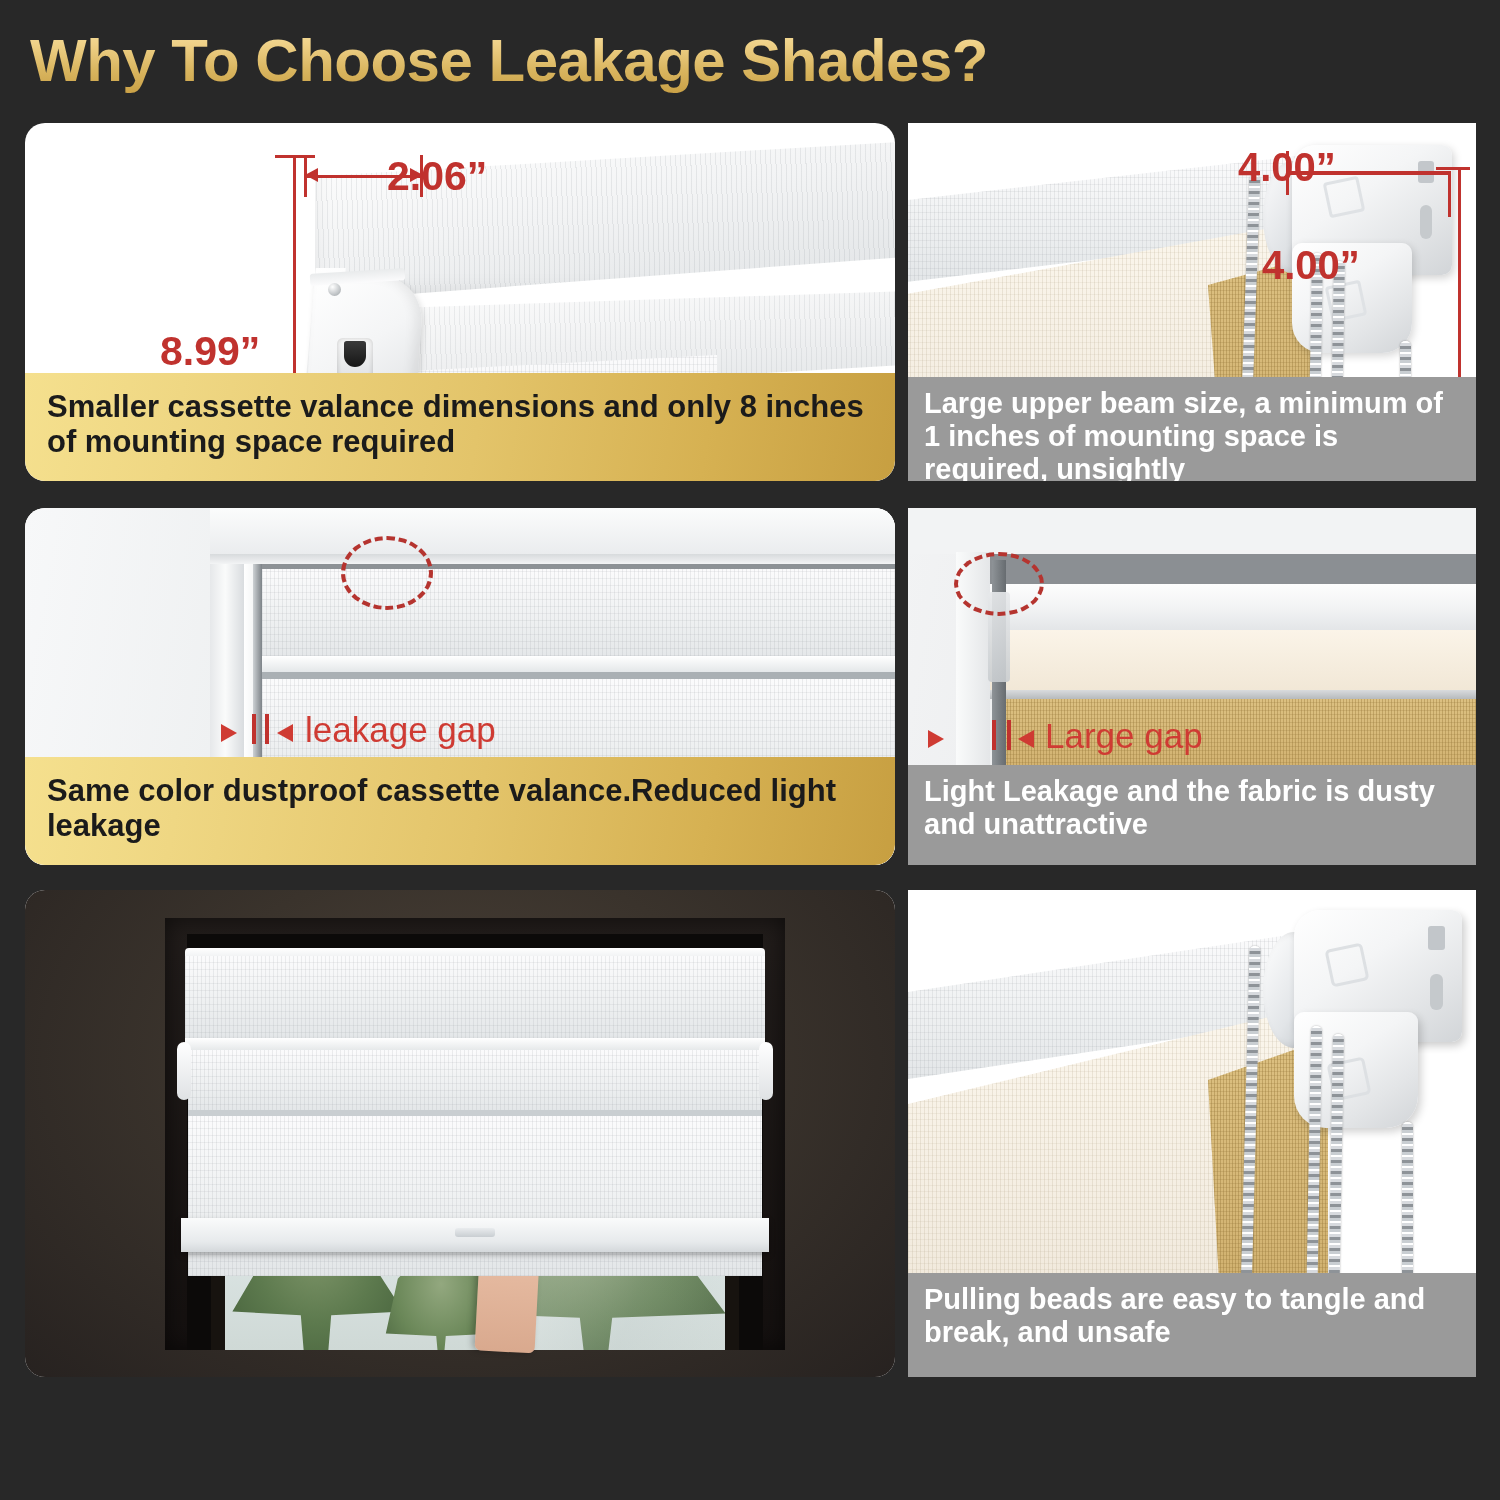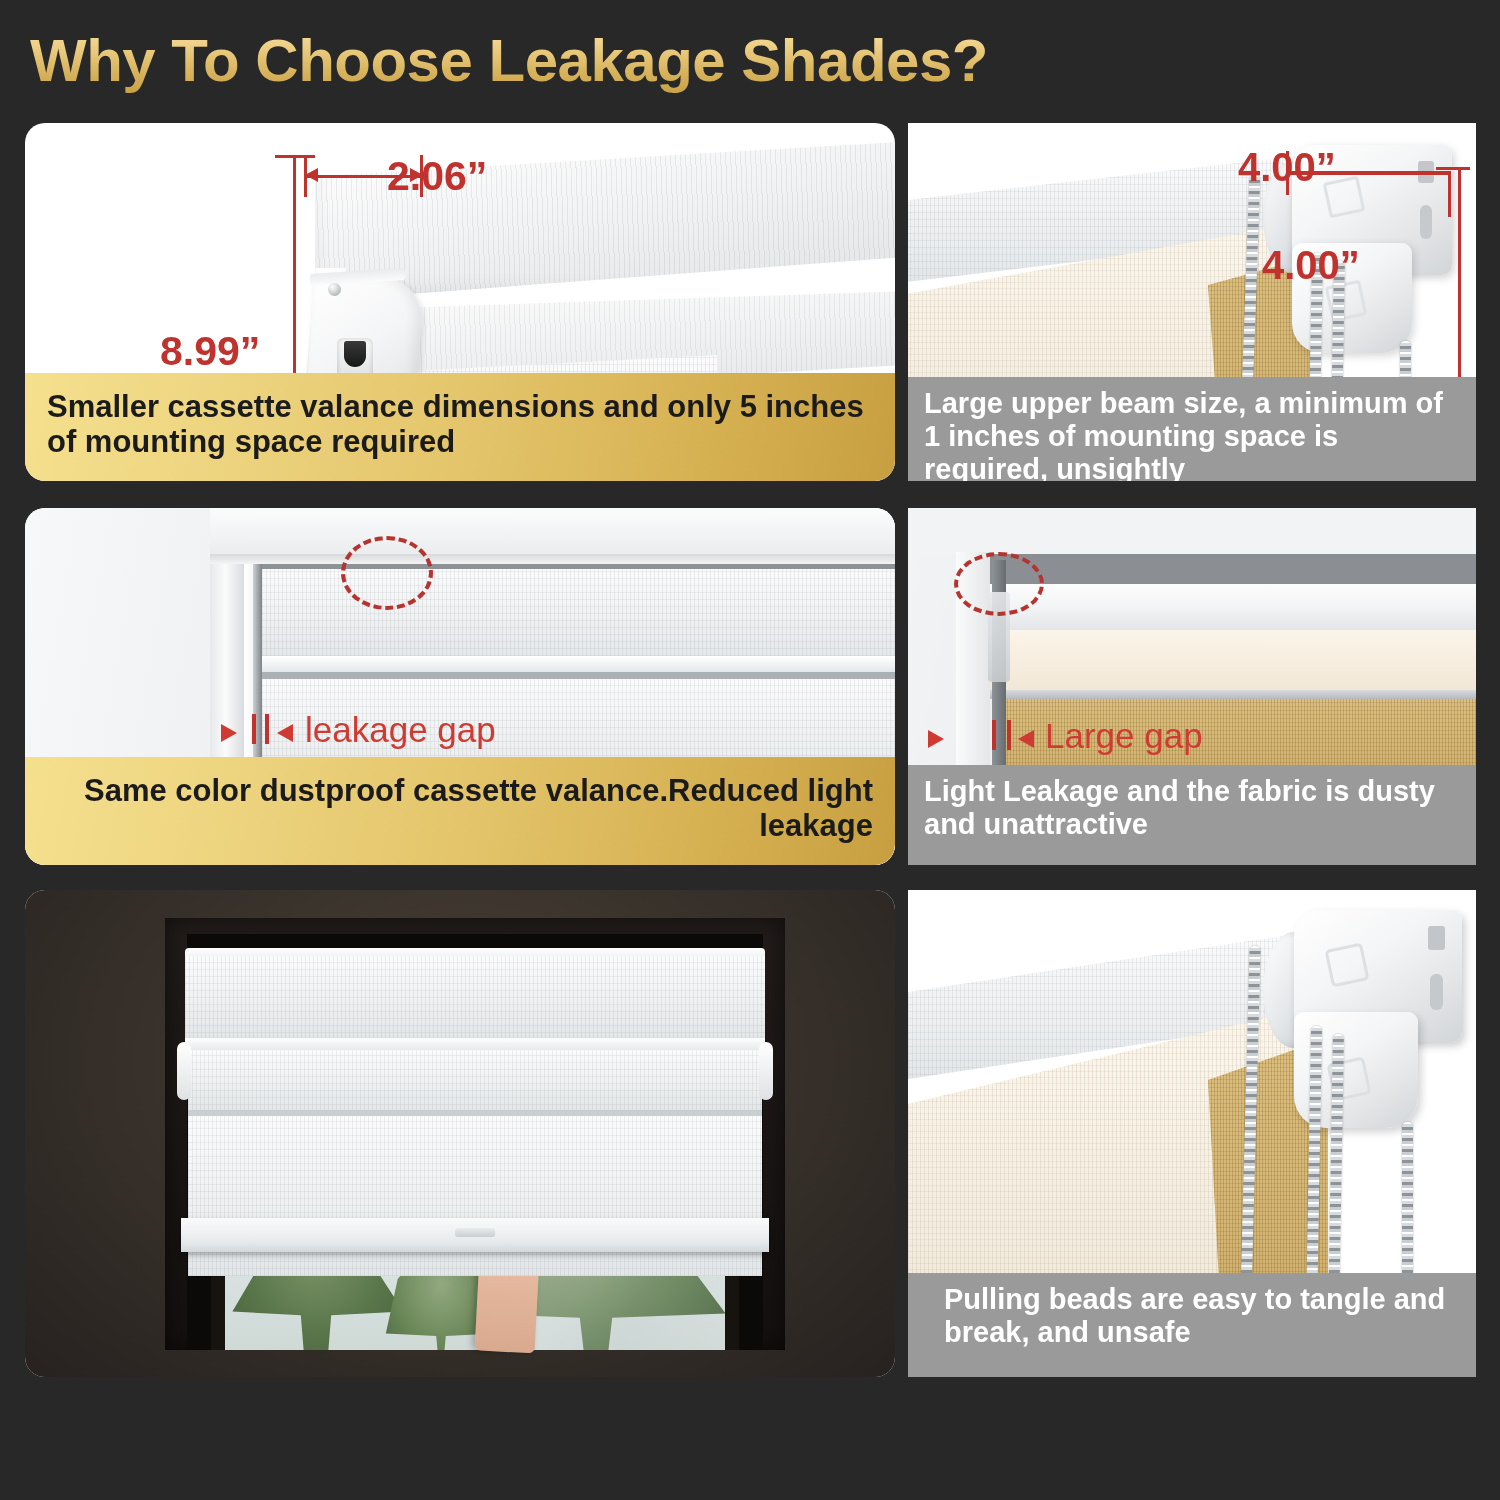--- a/index.html
+++ b/index.html
@@ -40,25 +40,25 @@
     color:#1b1b1b;
     border-bottom-left-radius:20px;border-bottom-right-radius:20px;
     padding:16px 22px 22px 22px;
   }
   .cap.gray{
     background:#9A9A9A;color:#fff;
     padding:10px 16px 12px 16px;
   }
   .cap .txt{font-weight:bold;line-height:1.13;}
   #p1 .cap{height:108px;} #p1 .txt{font-size:31px;}
-  #p3 .cap{height:108px;text-align:right;} #p3 .txt{font-size:31px;}
+  #p3 .cap{height:108px;} #p3 .txt{font-size:31px;}
   #p5 .cap{height:122px;} #p5 .txt{font-size:31px;}
   #p2 .cap{height:104px;} #p2 .txt{font-size:29px;}
   #p4 .cap{height:100px;} #p4 .txt{font-size:29px;}
-  #p6 .cap{height:104px;} #p6 .txt{font-size:29px;margin-left:20px;}
+  #p6 .cap{height:104px;} #p6 .txt{font-size:29px;}
 
   
   .dim-txt{position:absolute;color:#C0322E;font-weight:bold;white-space:nowrap;}
   .gap-txt{position:absolute;color:#CF3B33;font-weight:normal;white-space:nowrap;}
   .dimline{position:absolute;background:#C0322E;}
   .dashcircle{position:absolute;border:4px dashed #B5342F;border-radius:50%;}
   .arrowL,.arrowR{position:absolute;width:0;height:0;border-top:9px solid transparent;border-bottom:9px solid transparent;}
   .arrowR{border-left:16px solid #CF3B33;}
   .arrowL{border-right:16px solid #CF3B33;}
 
@@ -161,21 +161,21 @@
   </div>
 
   <div>
     <div class="dimline" style="left:268px;top:32px;width:3px;height:313px;"></div>
     <div class="dimline" style="left:250px;top:32px;width:40px;height:3px;"></div>
     <div class="dimline" style="left:250px;top:342px;width:40px;height:3px;"></div>
     <div class="dim-txt" style="left:135px;top:205px;font-size:41px;">8.99”</div>
   </div>
 
   <div class="cap gold">
-    <div class="txt">Smaller cassette valance dimensions and only 5 inches of mounting space required</div>
+    <div class="txt">Smaller cassette valance dimensions and only 8 inches of mounting space required</div>
   </div>
 </div>
 
 <div class="panel right" id="p2">
   <div class="art">
 
     <div class="fabric-white" style="position:absolute;left:-10px;top:32px;width:410px;height:128px;
                 clip-path:polygon(0% 36%,100% 0%,100% 62%,0% 100%);"></div>
 
     <div class="fabric-cream" style="position:absolute;left:-10px;top:100px;width:400px;height:330px;

